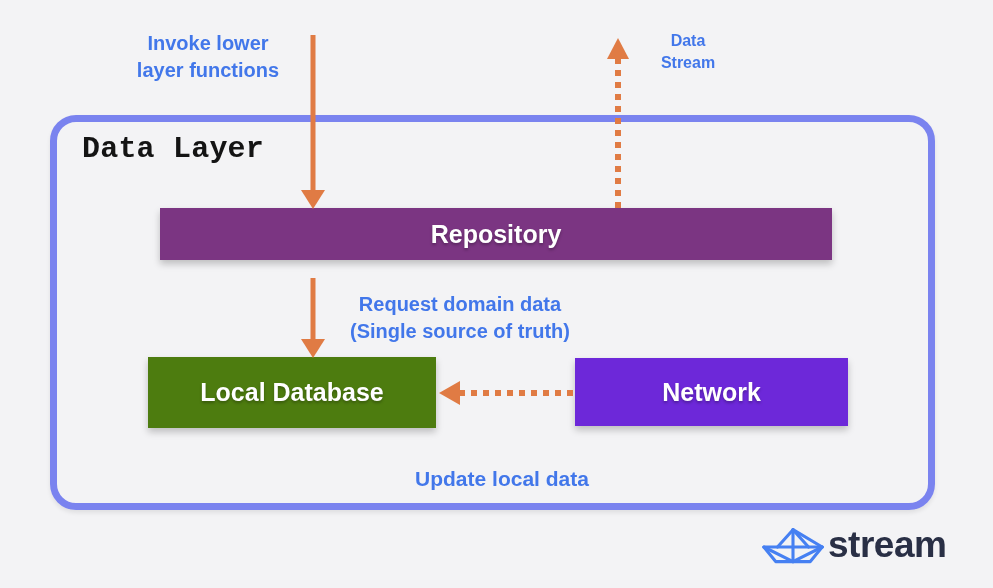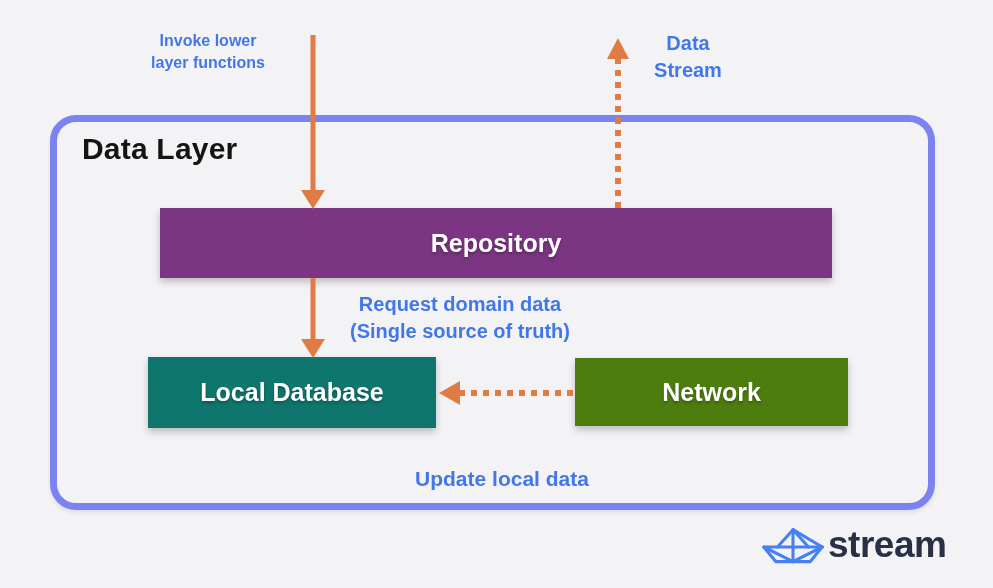--- a/index.html
+++ b/index.html
@@ -8,37 +8,37 @@
     font-family:"Liberation Sans", sans-serif;
     overflow:hidden;
   }
   .frame {
     position:absolute; left:50px; top:115px; width:885px; height:395px;
     border:7px solid #7A83EF; border-radius:26px; box-sizing:border-box;
     box-shadow:0 3px 4px rgba(0,0,0,0.08);
   }
   .frame-title {
     position:absolute; left:82px; top:132px;
-    font-size:30px; font-weight:bold; color:#141414; letter-spacing:0.2px;
+    font-size:30px; font-weight:bold; color:#141414; letter-spacing:0.2px;font-family:Liberation Mono, monospace;
   }
   .annotation {
     position:absolute; text-align:center; font-weight:bold;
     white-space:pre-line; line-height:1.35;
   }
-  .ann-invoke  { left:108px; top:30px;  width:200px; font-size:16px; }
-  .ann-stream  { left:628px; top:30px;  width:120px; font-size:20px; }
+  .ann-invoke  { left:108px; top:30px;  width:200px; font-size:20px; }
+  .ann-stream  { left:628px; top:30px;  width:120px; font-size:16px; }
   .ann-request { left:305px; top:291px; width:310px; font-size:20px; }
   .ann-update  { left:382px; top:443px; width:240px; font-size:21px;margin-top:22px; }
   .node {
     position:absolute; display:flex; align-items:center; justify-content:center;
     color:#ffffff; font-weight:bold; font-size:25px;
     box-shadow:0 4px 7px rgba(0,0,0,0.22);
     text-shadow:0 2px 3px rgba(0,0,0,0.28);
   }
-  .node-repository { left:160px; top:208px; width:672px; height:70px; }
+  .node-repository { left:160px; top:208px; width:672px; height:52px; }
   .node-localdb    { left:148px; top:357px; width:288px; height:71px; }
   .node-network    { left:575px; top:358px; width:273px; height:68px; }
   .arrow-layer {
     position:absolute; left:0; top:0; width:993px; height:588px;
     pointer-events:none;
   }
   .logo {
     position:absolute; left:762px; top:526px; display:flex; align-items:center;
   }
   .logo-text {
@@ -58,24 +58,24 @@
 layer functions</div>
   <div class="annotation ann-stream" style="color: rgb(66, 119, 234);">Data
 Stream</div>
   <div class="annotation ann-request" style="color: rgb(66, 119, 234);">Request domain data
 (Single source of truth)</div>
   <div class="annotation ann-update" style="color: rgb(66, 119, 234);">Update local data</div>
 
   <div class="node node-repository" style="background: rgb(123, 53, 130);">
     <span>Repository</span>
   </div>
-  <div class="node node-localdb" style="background: #0f766e;">
+  <div class="node node-localdb" style="background: #4d7c0f;">
     <span>Local Database</span>
   </div>
-  <div class="node node-network" style="background: #4d7c0f;">
+  <div class="node node-network" style="background: #6d28d9;">
     <span>Network</span>
   </div>
 
   <svg class="arrow-layer" viewBox="0 0 993 588" xmlns="http://www.w3.org/2000/svg">
 
     <g>
       <line x1="313" y1="35" x2="313" y2="192" stroke-width="5" stroke="#E07B44"></line>
       <polygon points="301,190 325,190 313,209" fill="#E07B44"></polygon>
     </g>
 

